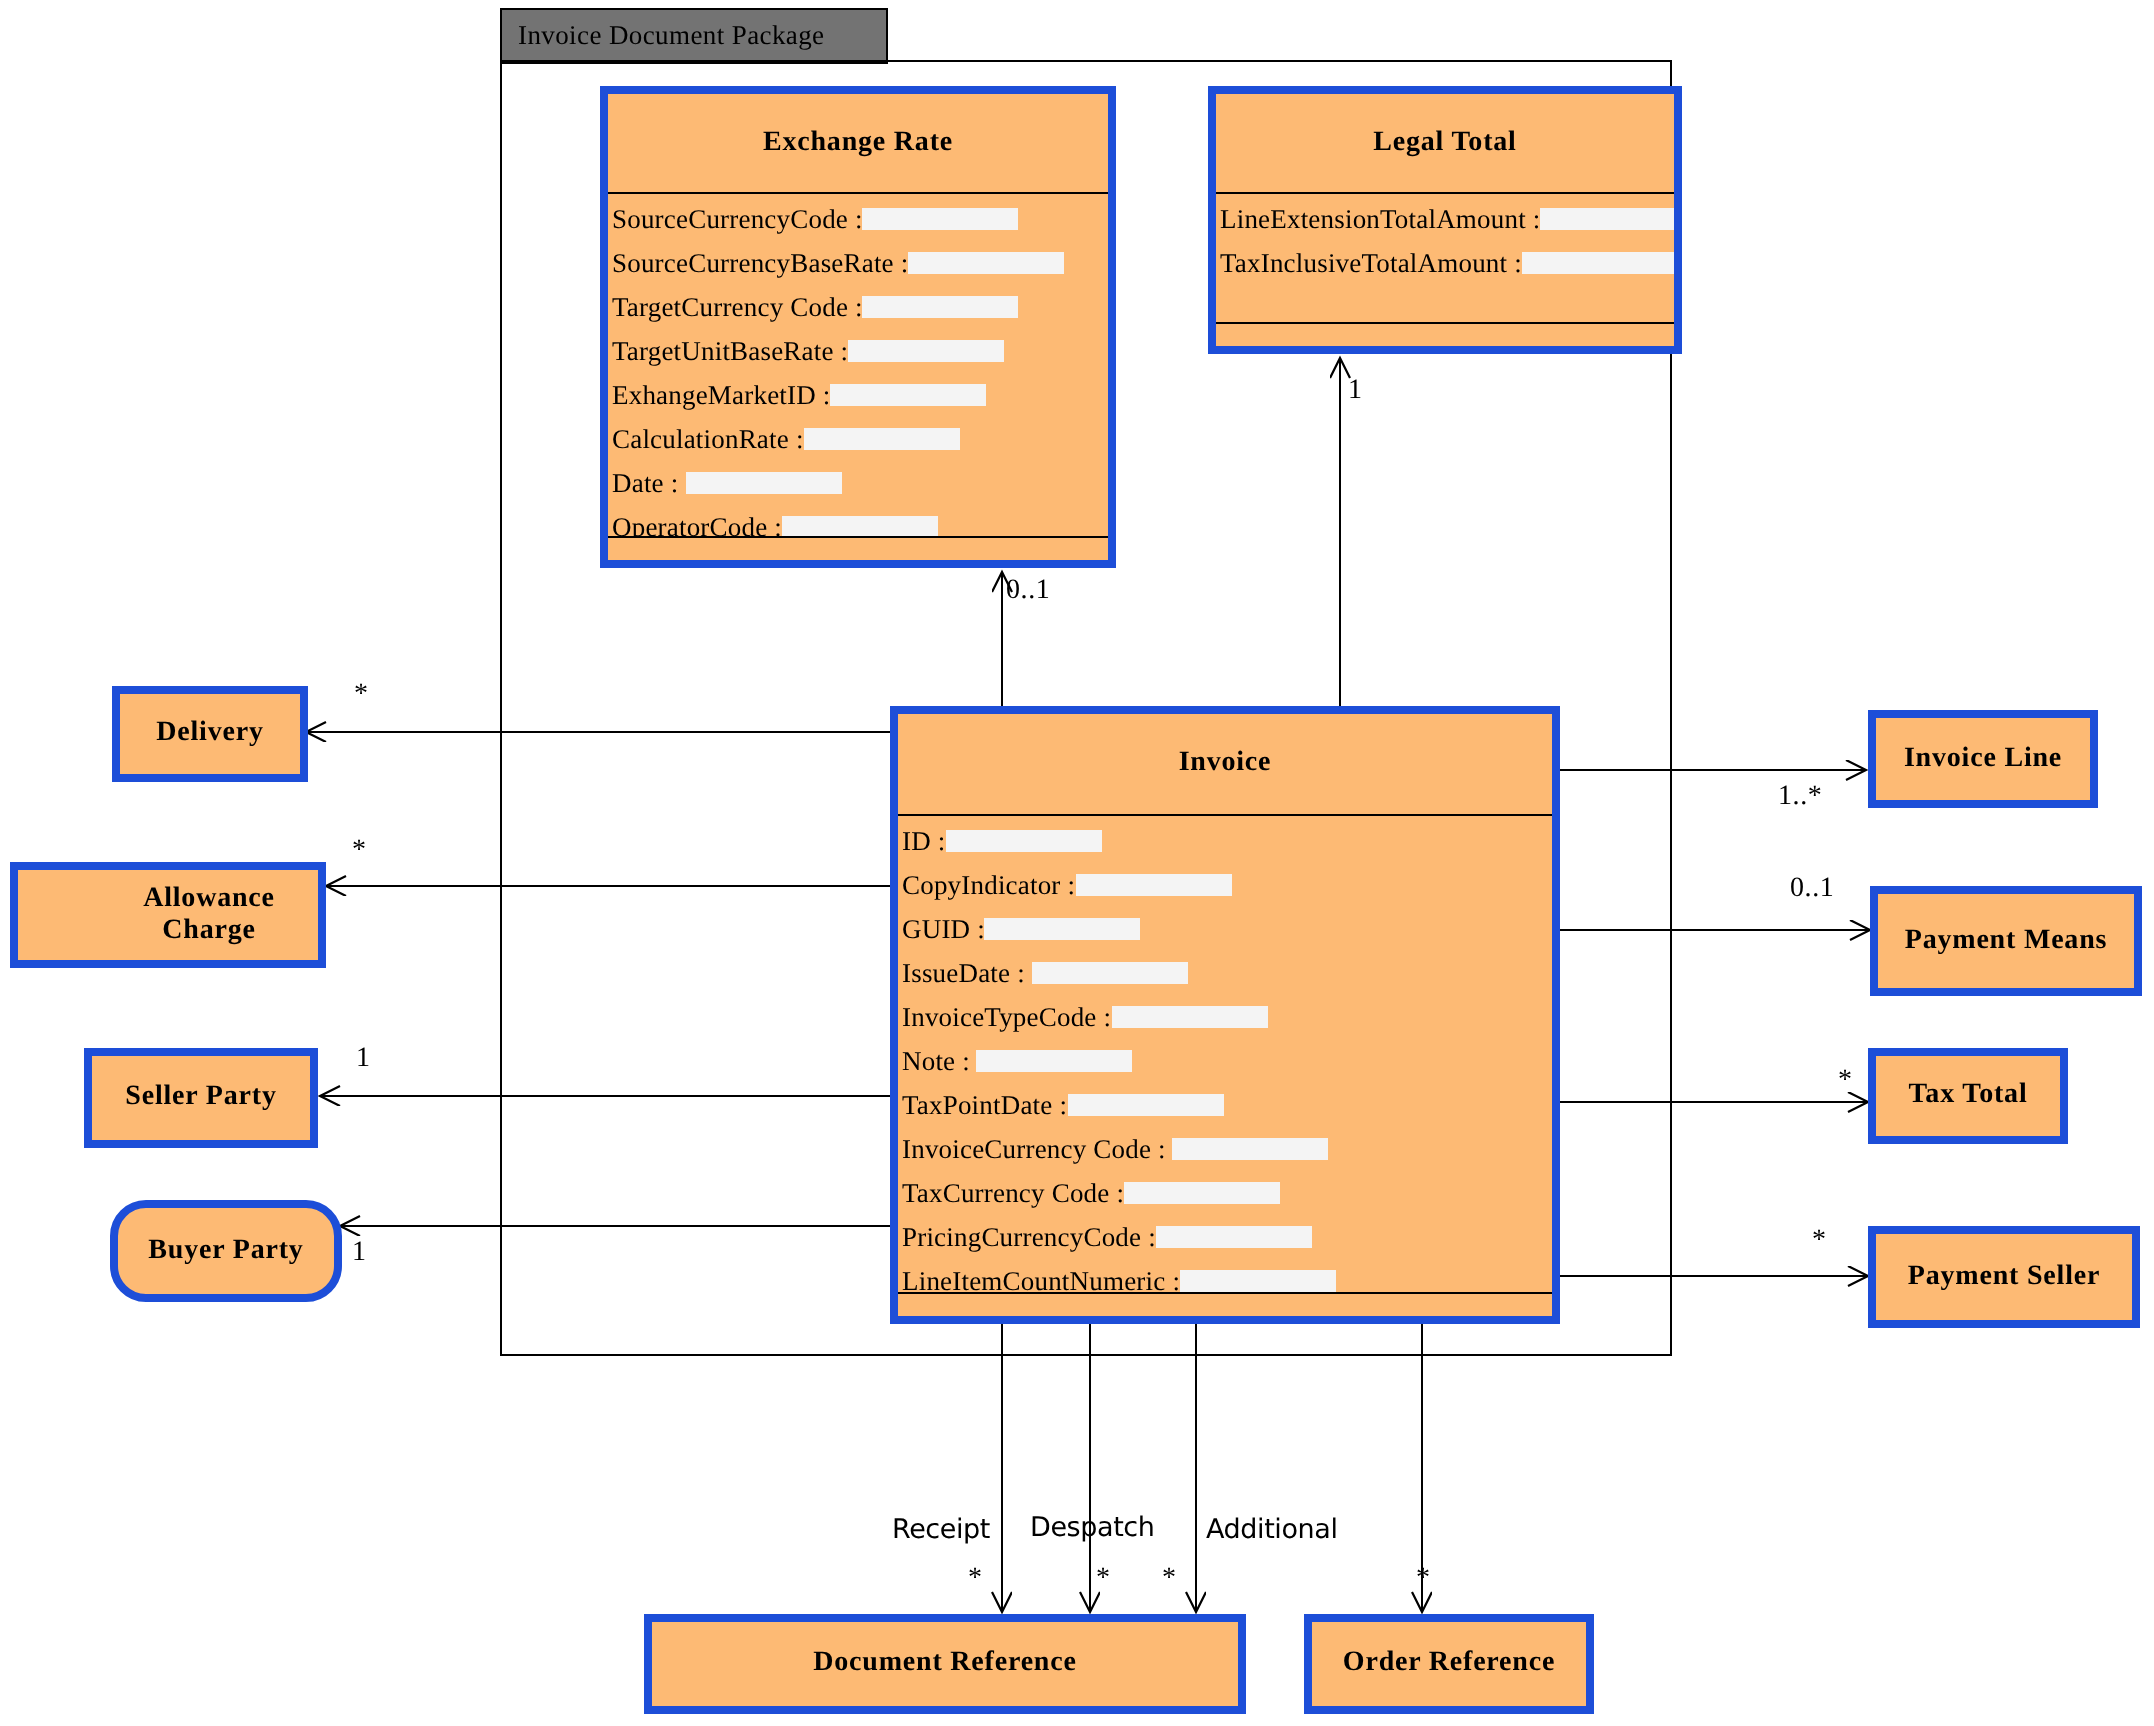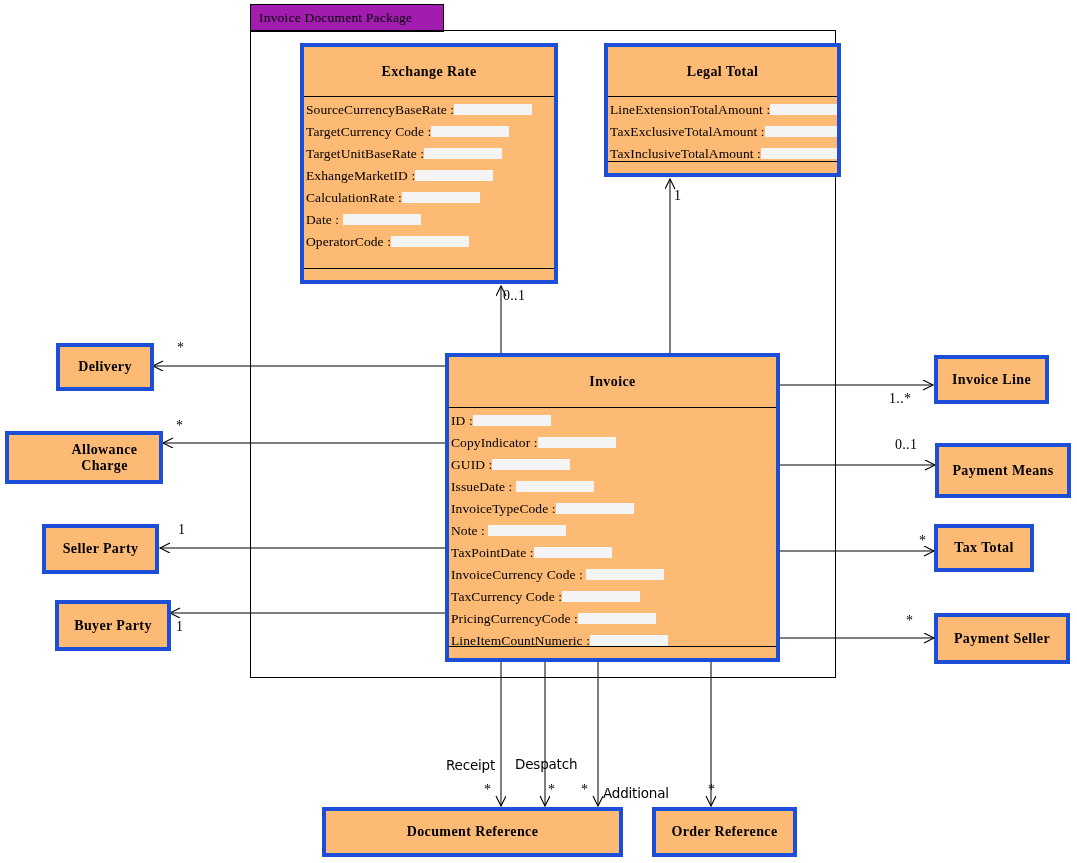--- a/index.html
+++ b/index.html
@@ -84,21 +84,21 @@
     position: absolute;
     border: 1px solid #000;
     border-top: none;
     background: transparent;
     box-sizing: border-box;
   }
   .pkg-tab {
     position: absolute;
     border: 1px solid #000;
     border-bottom: 2px solid #000;
-    background: #a21caf;
+    background: #737373;
     box-sizing: border-box;
     display: flex;
     align-items: center;
     padding-left: 8px;
     font-size: 13.5px;
     color: #000;
     letter-spacing: 0.2px;
   }
   .pkg-topline {
     position: absolute;
@@ -164,38 +164,38 @@
   <div class="pkg-topline" style="left:444px; top:30px; width:392px; height:1px;"></div>
   <div class="pkg-tab" style="left:250px; top:4px; width:194px; height:28px;">
     <span>Invoice Document Package</span>
   </div>
 
   <div class="box cls" style="left:300px; top:43px; width:258px; height:241px;">
     <div class="cls-head" style="height:50px;">
       <div class="cls-title">Exchange Rate</div>
     </div>
     <div class="cls-attrs">
+      <div class="attr"><span>SourceCurrencyCode :</span><span class="val"></span></div>
       <div class="attr"><span>SourceCurrencyBaseRate :</span><span class="val"></span></div>
       <div class="attr"><span>TargetCurrency Code :</span><span class="val"></span></div>
       <div class="attr"><span>TargetUnitBaseRate :</span><span class="val"></span></div>
       <div class="attr"><span>ExhangeMarketID :</span><span class="val"></span></div>
       <div class="attr"><span>CalculationRate :</span><span class="val"></span></div>
       <div class="attr"><span>Date : </span><span class="val"></span></div>
       <div class="attr"><span>OperatorCode :</span><span class="val"></span></div>
     </div>
     <div class="cls-foot" style="height:11px;"></div>
   </div>
 
   <div class="box cls" style="left:604px; top:43px; width:237px; height:134px;">
     <div class="cls-head" style="height:50px;">
       <div class="cls-title">Legal Total</div>
     </div>
     <div class="cls-attrs">
       <div class="attr"><span>LineExtensionTotalAmount :</span><span class="val"></span></div>
-      <div class="attr"><span>TaxExclusiveTotalAmount :</span><span class="val"></span></div>
       <div class="attr"><span>TaxInclusiveTotalAmount :</span><span class="val"></span></div>
     </div>
     <div class="cls-foot" style="height:11px;"></div>
   </div>
 
   <div class="box cls" style="left:445px; top:353px; width:335px; height:309px;">
     <div class="cls-head" style="height:51px;">
       <div class="cls-title">Invoice</div>
     </div>
     <div class="cls-attrs">
@@ -219,21 +219,21 @@
   </div>
 
   <div class="box simple" style="left:5px; top:431px; width:158px; height:53px;padding-left:41px;">
     <div class="cls-title">Allowance Charge</div>
   </div>
 
   <div class="box simple" style="left:42px; top:524px; width:117px; height:50px;">
     <div class="cls-title">Seller Party</div>
   </div>
 
-  <div class="box simple" style="left:55px; top:600px; width:116px; height:51px;">
+  <div class="box simple" style="left:55px; top:600px; width:116px; height:51px;border-radius:18px;">
     <div class="cls-title">Buyer Party</div>
   </div>
 
   <div class="box simple" style="left:934px; top:355px; width:115px; height:49px;">
     <div class="cls-title">Invoice Line</div>
   </div>
 
   <div class="box simple" style="left:935px; top:443px; width:136px; height:55px;">
     <div class="cls-title">Payment Means</div>
   </div>
@@ -267,15 +267,15 @@
   <div class="mult" style="left:919px; top:533px;">*</div>
   <div class="mult" style="left:906px; top:613px;">*</div>
 
   <div class="mult" style="left:484px; top:782px;">*</div>
   <div class="mult" style="left:548px; top:782px;">*</div>
   <div class="mult" style="left:581px; top:782px;">*</div>
   <div class="mult" style="left:708px; top:782px;">*</div>
 
   <div class="rolelbl" style="left:446px; top:757px;">Receipt</div>
   <div class="rolelbl" style="left:515px; top:756px;text-align:center;">Despatch</div>
-  <div class="rolelbl" style="left:603px; top:785px;">Additional</div>
+  <div class="rolelbl" style="left:603px; top:757px;">Additional</div>
 
 </div>
 
 </body></html>

